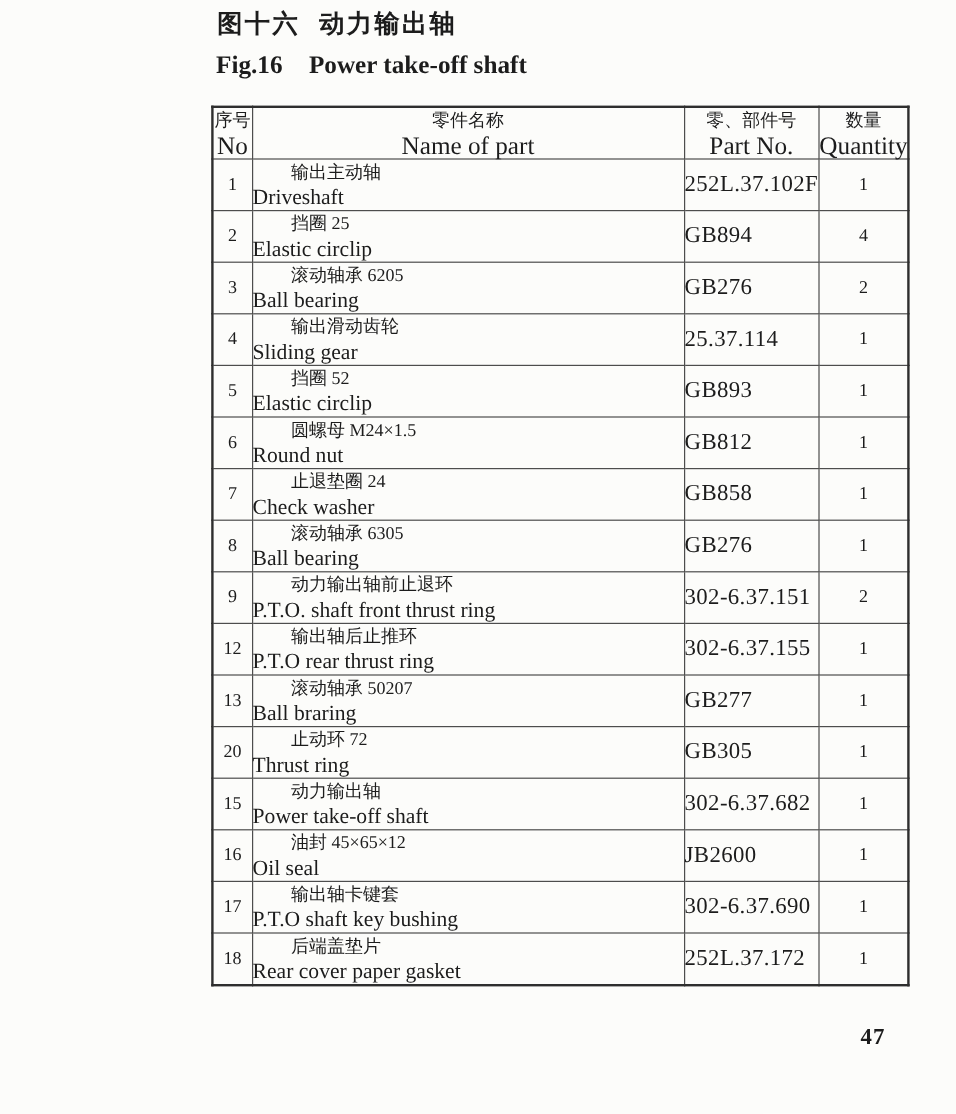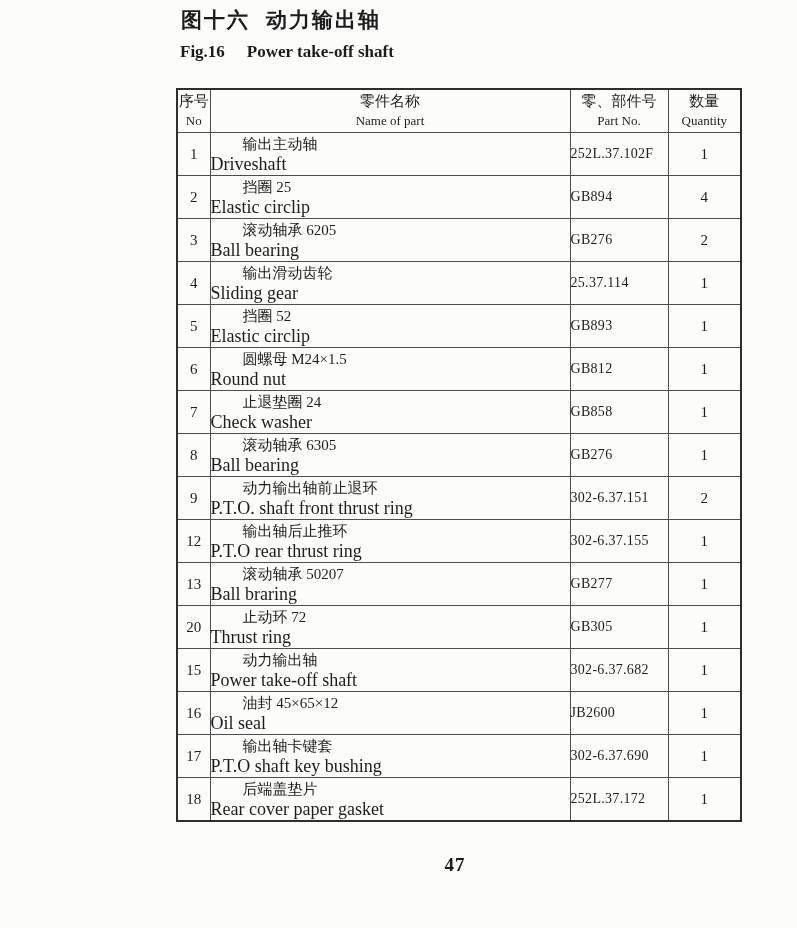--- a/index.html
+++ b/index.html
@@ -23,21 +23,21 @@
     font-size: 21px;
     font-weight: 700;
     letter-spacing: 2px;
     white-space: nowrap;
   }
   .title-zh .gap { margin-left: 16px; }
   .fig-line {
     position: absolute;
     left: 180px;
     top: 42px;
-    font-size: 17px;
+    font-size: 21px;
     font-weight: 700;
     white-space: nowrap;
   }
   .fig-line .gap { margin-left: 22px; }
 
   table.parts {
     position: absolute;
     left: 176px;
     top: 88px;
     border-collapse: collapse;
@@ -48,55 +48,55 @@
     border: 1px solid #4d4d4d;
     padding: 0;
     vertical-align: middle;
   }
   table.parts th {
     font-weight: 400;
     height: 42px;
     text-align: center;
   }
   .hzh { font-size: 15px; line-height: 20px; }
-  .hen { font-size: 13px; line-height: 20px; }
+  .hen { font-size: 21px; line-height: 20px; }
 
   col.c-no   { width: 33px; }
   col.c-name { width: 360px; }
   col.c-part { width: 98px; }
   col.c-qty  { width: 73px; }
 
   td.c-no {
     height: 42px;
     text-align: center;
     font-size: 15px;
   }
   td.c-name {
     padding: 1px 4px 1px 6px;
     vertical-align: top;
   }
   td.c-name .zh { font-size: 15px;   line-height: 21px; white-space: nowrap; padding-left: 32px; }
   td.c-name .en { font-size: 18px; line-height: 19px; white-space: nowrap; }
   td.c-part {
-    font-size: 14px;
+    font-size: 19px;
     padding-left: 6px;
     letter-spacing: 0.3px;
     white-space: nowrap;
   }
   td.c-qty {
     text-align: center;
     font-size: 15px;
   }
 
   .page-number {
     position: absolute;
     left: 172px;
     top: 854px;
     width: 566px;
-    text-align: center;
+    text-align: right;
     font-size: 19px;
     font-weight: 700;
     letter-spacing: 1px;
   }
 </style>
 </head>
 <body>
 
 <div class="title-zh">
   <span>图十六</span><span class="gap">动力输出轴</span>

